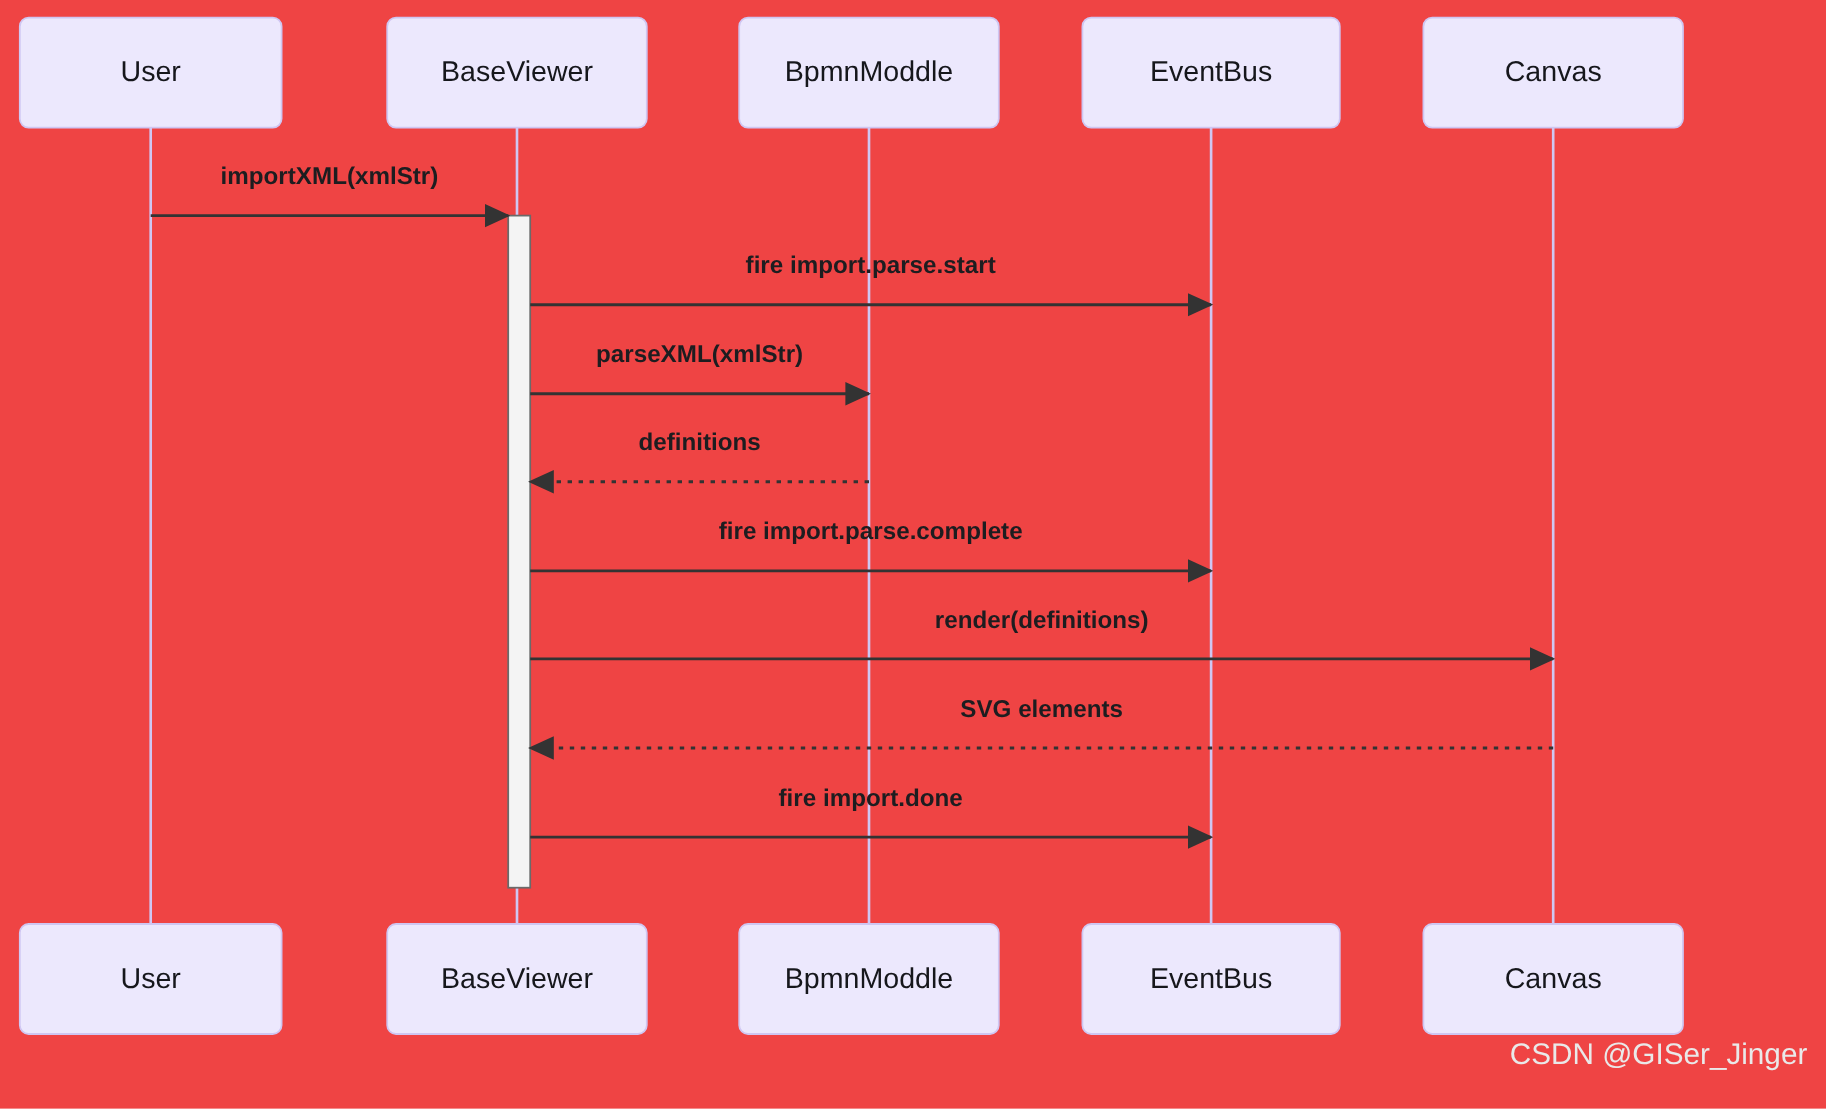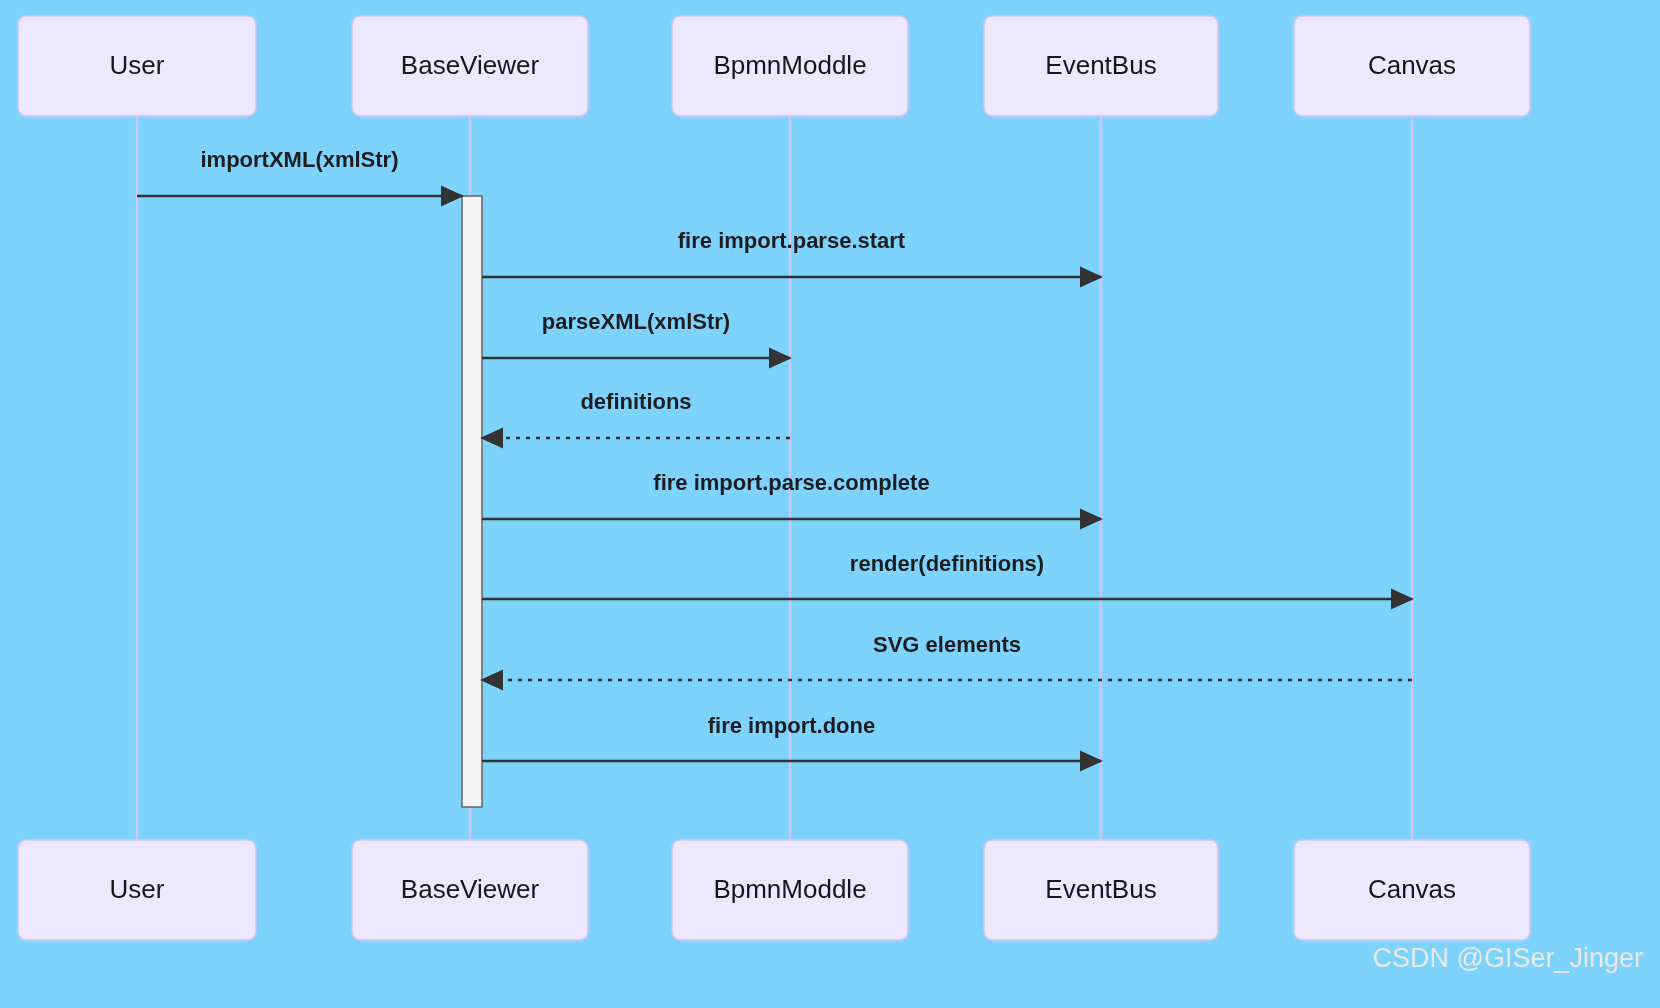--- a/index.html
+++ b/index.html
@@ -8,21 +8,21 @@
     padding: 0;
     background: #ffffff;
   }
   body {
     font-family: "Liberation Sans", sans-serif;
   }
   #stage {
     position: relative;
     width: 1660px;
     height: 1008px;
-    background: #7dd3fc;
+    background: #ef4444;
     overflow: hidden;
   }
   #diagram-svg {
     position: absolute;
     left: 0;
     top: 0;
     width: 1660px;
     height: 1008px;
   }
   .actor-box {

